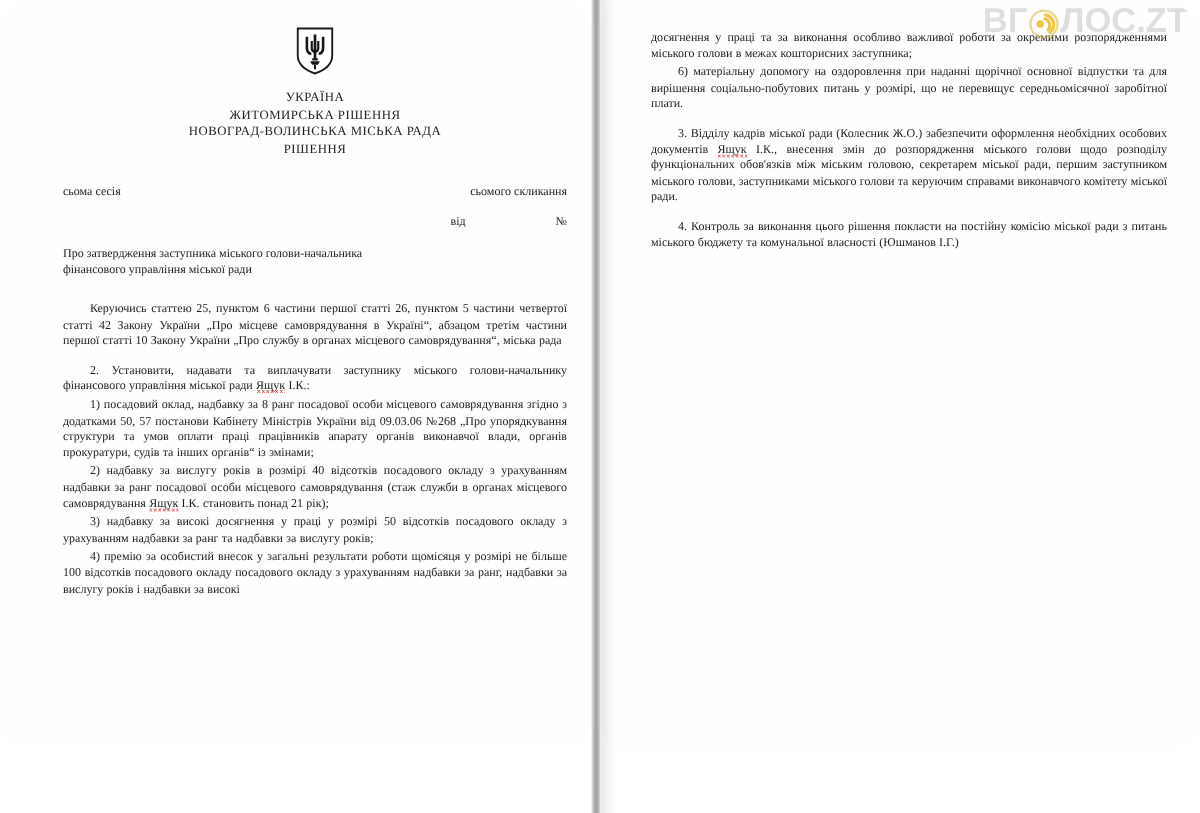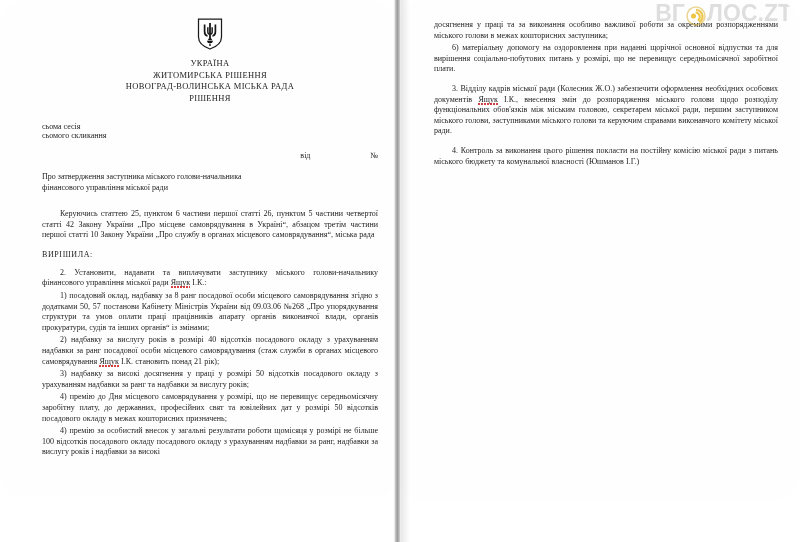--- a/index.html
+++ b/index.html
@@ -89,21 +89,20 @@
     margin-bottom: 18px;
   }
   .doc-head div { white-space: nowrap; }
 
   
   .session-row {
     display: flex;
     justify-content: space-between;
     font-size: 8px;
     margin-bottom: 11px;
-    flex-direction: column;
   }
   .from-row {
     display: flex;
     font-size: 8px;
     margin-bottom: 12px;
     justify-content: flex-end;
   }
   .from-row .from-label { width: 70px; }
 
   
@@ -232,32 +231,30 @@
 
     <div class="from-row">
       <span class="from-label">від</span>
       <span>№</span>
     </div>
 
     <div class="subject">Про затвердження заступника міського голови-начальника фінансового управління міської ради</div>
 
     <p class="para spaced">Керуючись статтею 25, пунктом 6 частини першої статті 26, пунктом 5 частини четвертої статті 42 Закону України „Про місцеве самоврядування в Україні“, абзацом третім частини першої статті 10 Закону України „Про службу в органах місцевого самоврядування“, міська рада</p>
 
-    <div class="decided">ВИРІШИЛА:</div>
 
 
     <p class="para"><span>2. Установити, надавати та виплачувати заступнику міського голови-начальнику фінансового управління міської ради </span><span class="sp">Ящук</span><span> І.К.:</span></p>
 
     <p class="para">1) посадовий оклад, надбавку за 8 ранг посадової особи місцевого самоврядування згідно з додатками 50, 57 постанови Кабінету Міністрів України від 09.03.06 №268 „Про упорядкування структури та умов оплати праці працівників апарату органів виконавчої влади, органів прокуратури, судів та інших органів“ із змінами;</p>
 
     <p class="para"><span>2) надбавку за вислугу років в розмірі 40 відсотків посадового окладу з урахуванням надбавки за ранг посадової особи місцевого самоврядування (стаж служби в органах місцевого самоврядування </span><span class="sp">Ящук</span><span> І.К. становить понад 21 рік);</span></p>
 
     <p class="para">3) надбавку за високі досягнення у праці  у розмірі 50 відсотків посадового окладу з урахуванням надбавки за ранг та надбавки за вислугу років;</p>
 
-    <p class="para">4) премію до Дня місцевого самоврядування у розмірі, що не перевищує середньомісячну заробітну плату, до державних, професійних свят та ювілейних дат у розмірі  50 відсотків посадового окладу в межах кошторисних призначень;</p>
 
     <p class="para">4) премію за особистий внесок у загальні результати роботи щомісяця у розмірі   не більше 100 відсотків посадового окладу посадового окладу з урахуванням надбавки за ранг, надбавки за вислугу років і надбавки за високі</p>
 
     <div class="clip-bottom"></div>
   </div>
 
   <div class="page page-right">
 
     <div class="watermark">
       <span class="wm-seg">ВГ</span>

